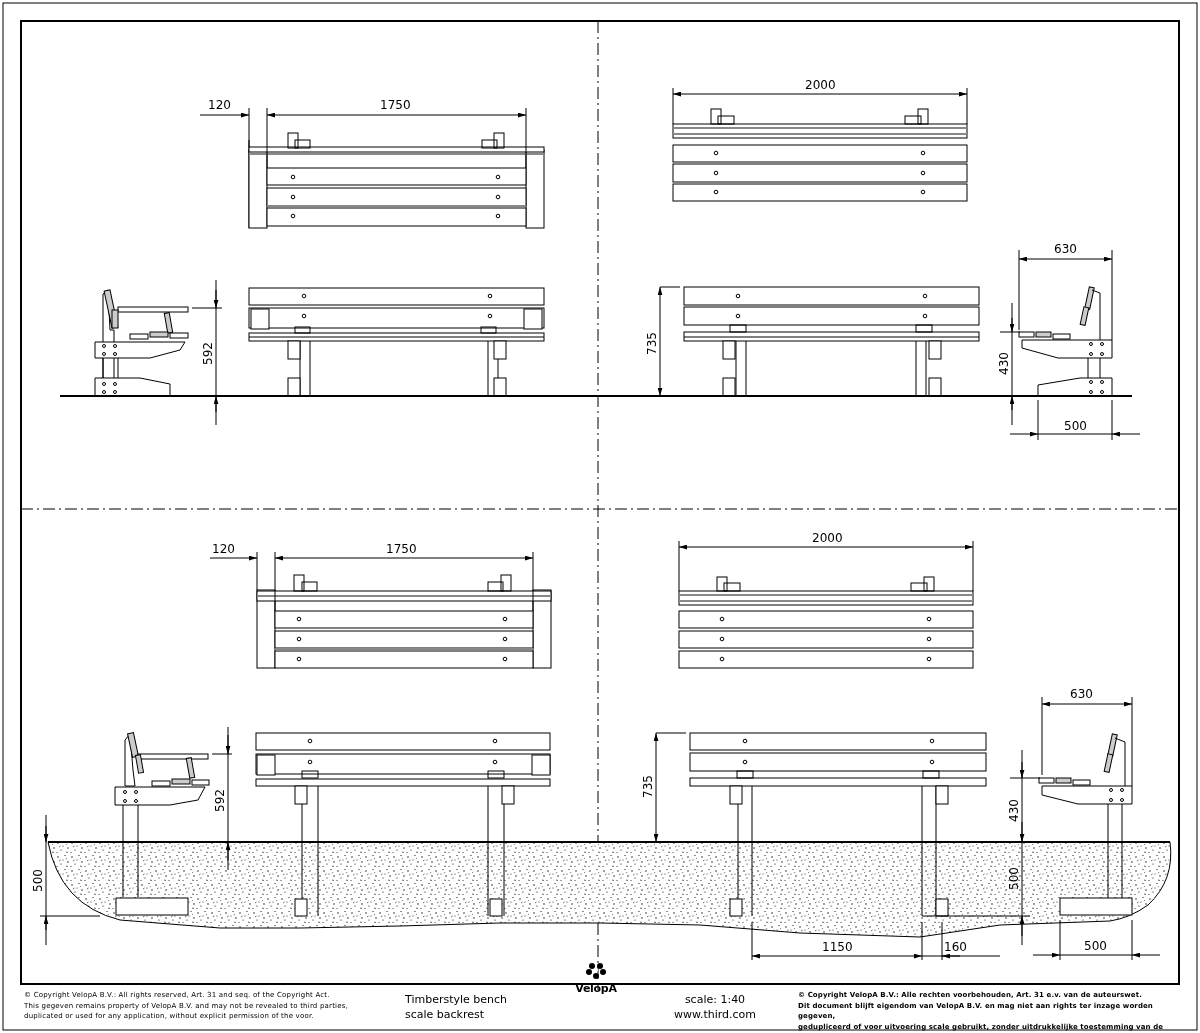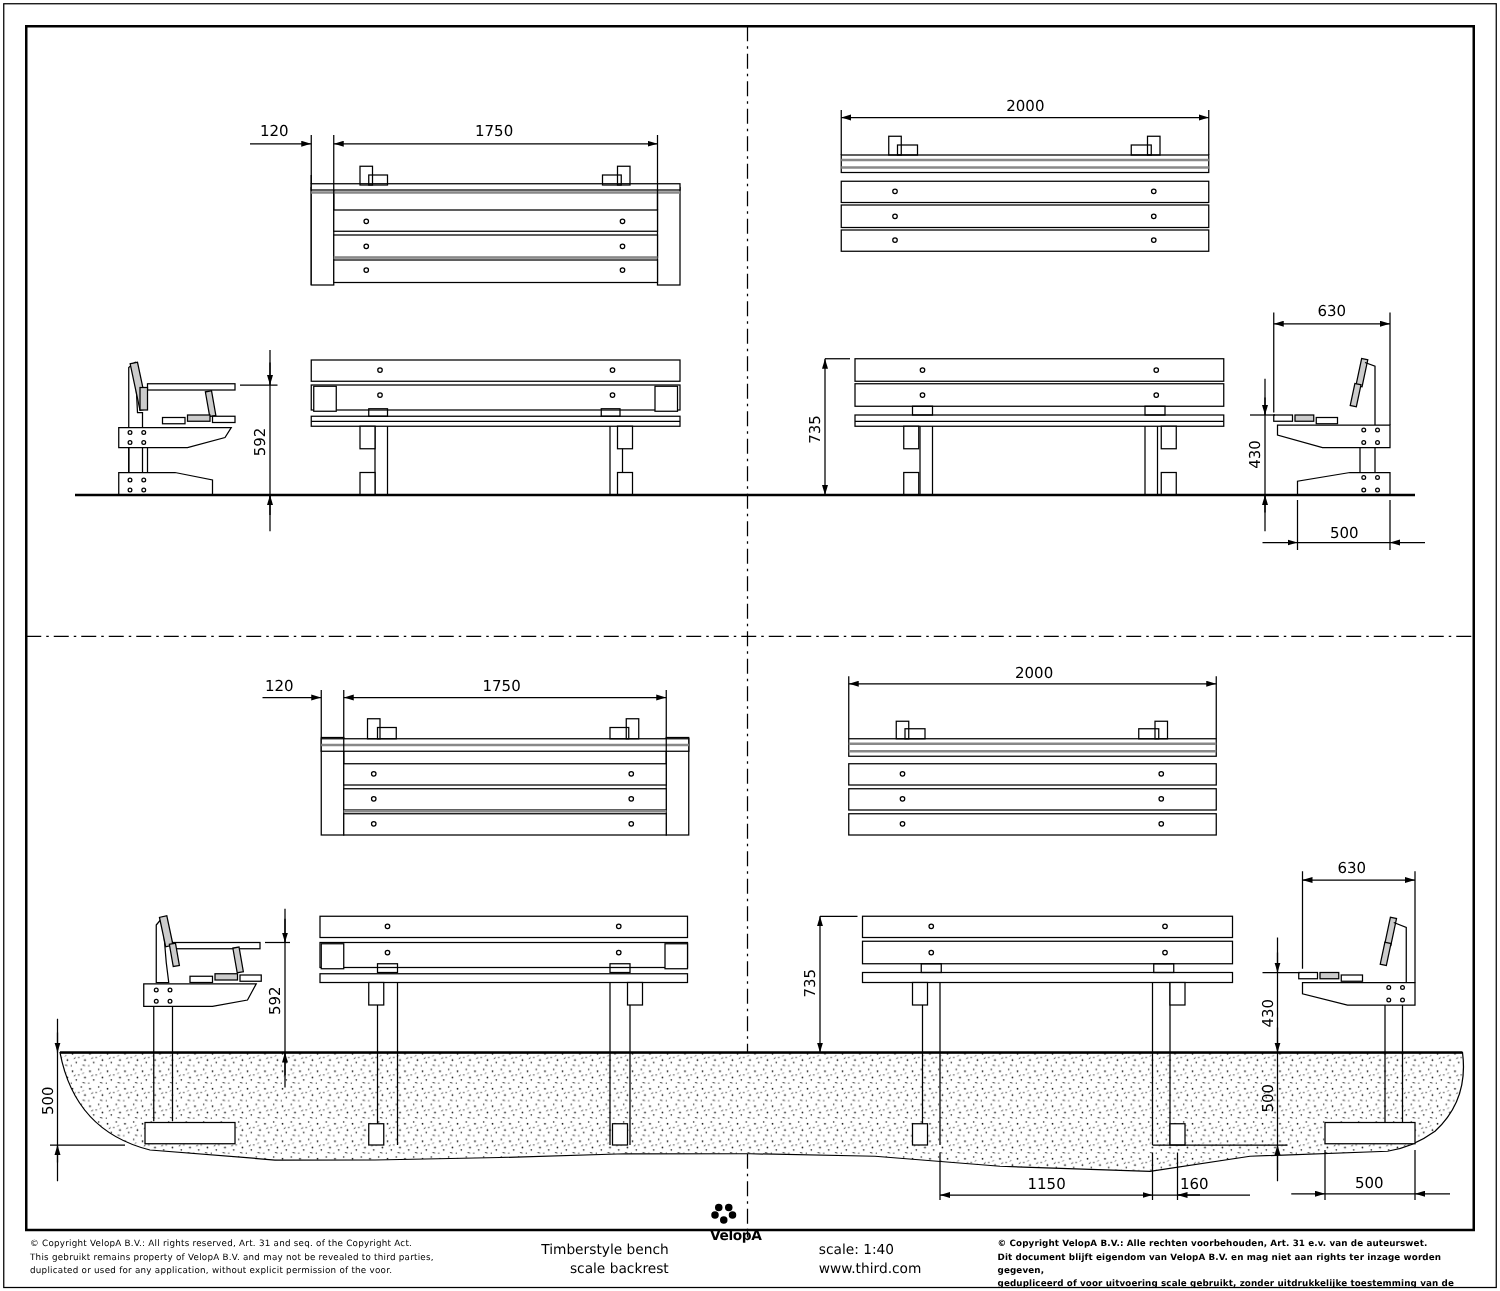--- a/index.html
+++ b/index.html
@@ -3,23 +3,23 @@
 <meta charset="utf-8">
 <style>
   html,body{margin:0;padding:0;background:#fff;}
   body{width:1200px;height:1033px;position:relative;overflow:hidden;font-family:"DejaVu Sans","Liberation Sans",sans-serif;}
   #sheet{position:absolute;left:0;top:0;width:1200px;height:1033px;}
   svg text{font-family:"DejaVu Sans","Liberation Sans",sans-serif;}
   .dim{font-size:12px;fill:#000;}
   .tb{position:absolute;top:990px;font-size:7px;line-height:10.5px;color:#000;}
   .tb-left{left:24px;width:380px;letter-spacing:0.2px;}
   .tb-right{left:798px;width:390px;letter-spacing:0.1px;font-weight:bold;}
-  .tb-title{position:absolute;top:992px;left:405px;width:130px;text-align:right;font-size:11px;line-height:15px;}
-  .tb-scale{position:absolute;top:992px;left:655px;width:120px;text-align:left;font-size:11px;line-height:15px;}
-  .tb-logo{position:absolute;top:962px;left:568px;width:56px;text-align:left;}
+  .tb-title{position:absolute;top:992px;left:405px;width:130px;text-align:left;font-size:11px;line-height:15px;}
+  .tb-scale{position:absolute;top:992px;left:655px;width:120px;text-align:center;font-size:11px;line-height:15px;}
+  .tb-logo{position:absolute;top:962px;left:568px;width:56px;text-align:center;}
   .tb-logo .word{font-weight:bold;font-size:11px;display:block;margin-top:-2px;letter-spacing:-0.3px;}
 </style>
 </head>
 <body>
 
 <div id="sheet">
 <svg width="1200" height="1033" viewBox="0 0 1200 1033" xmlns="http://www.w3.org/2000/svg">
   <defs>
     <pattern id="gravel" width="14" height="14" patternUnits="userSpaceOnUse">
       <rect width="14" height="14" fill="#fff"></rect>
@@ -401,21 +401,21 @@
     <text class="dim" x="944" y="951">160</text>
     <text class="dim" x="1084" y="950">500</text>
   </g>
 
   <line x1="598" y1="984" x2="598" y2="990" stroke="#000" stroke-width="1"></line>
 </svg>
 
 
 <div class="tb tb-left">
   <div>© Copyright VelopA B.V.: All rights reserved, Art. 31 and seq. of the Copyright Act.</div>
-  <div>This gebruikt remains property of VelopA B.V. and may not be revealed to third parties,</div>
+  <div>This gegeven remains property of VelopA B.V. and may not be revealed to third parties,</div>
   <div>duplicated or used for any application, without explicit permission of the voor.</div>
 </div>
 
 <div class="tb-title">
   <div>Timberstyle bench</div>
   <div>scale backrest</div>
 </div>
 
 <div class="tb-logo">
   <svg width="22" height="18" viewBox="0 0 22 18">

